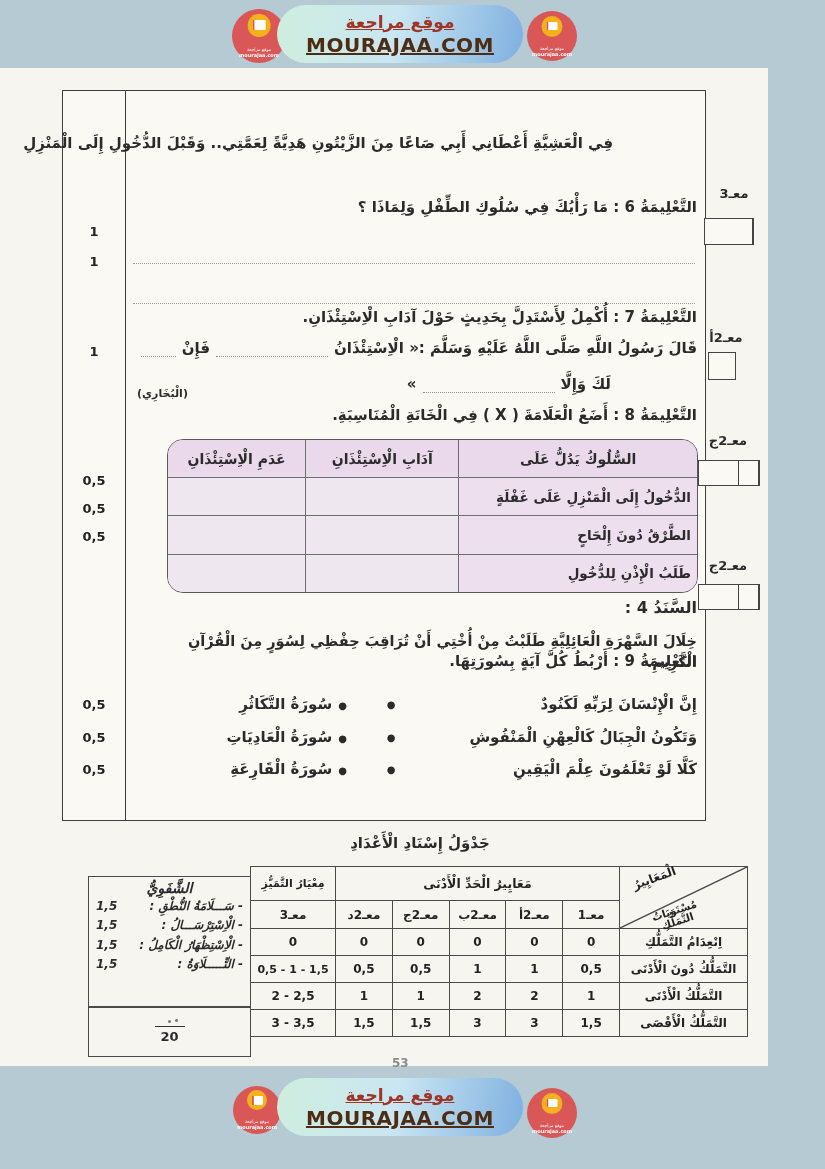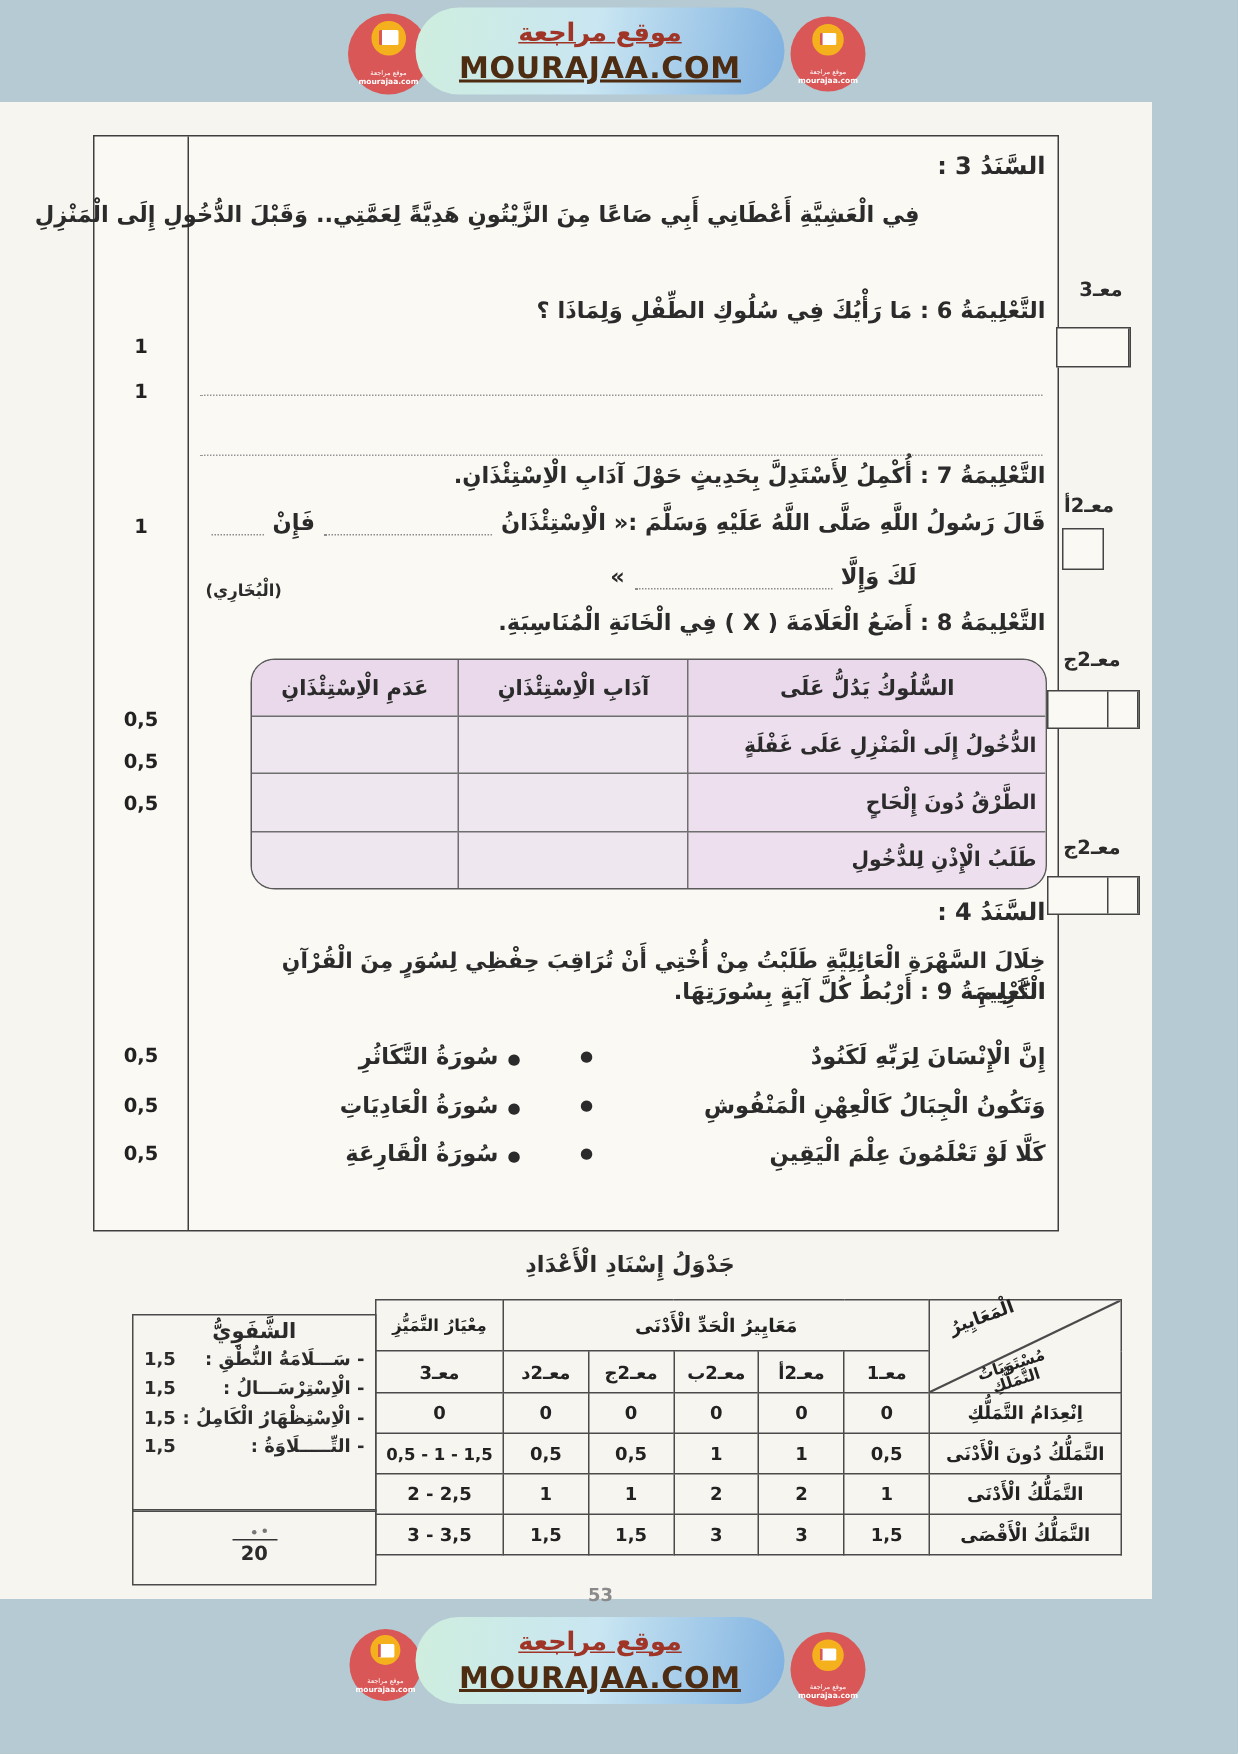--- a/index.html
+++ b/index.html
@@ -67,21 +67,21 @@
           table-layout:fixed;font-size:12px;}
   .gtable td{border:1.3px solid #4a4a4a;text-align:center;padding:1px 2px;font-weight:600;color:#222;}
   .gtable .ghead{font-weight:700;font-size:12.5px;}
   .g-label{font-size:12px;text-align:center;}
   .corner{position:relative;padding:0;}
   .corner svg{position:absolute;inset:0;width:100%;height:100%;}
   .c-top{position:absolute;top:4px;left:12px;transform:rotate(-20deg);font-size:12px;font-weight:700;}
   .c-bot{position:absolute;bottom:1px;left:16px;width:80px;transform:rotate(-18deg);
          font-size:10.5px;font-weight:700;line-height:1.05;direction:rtl;}
   .oral{position:absolute;left:88px;top:876px;width:163px;height:132px;border:1.7px solid #4a4a4a;
-        direction:rtl;padding:3px 7px;}
+        direction:rtl;padding:3px 7px;font-style:italic;}
   .oral-title{text-align:center;font-weight:700;font-size:14px;margin-bottom:1px;}
   .oral-item{display:flex;justify-content:space-between;font-size:12px;font-weight:600;line-height:1.62;}
   .totalbox{position:absolute;left:88px;top:1006px;width:163px;height:51px;border:1.7px solid #4a4a4a;
             display:flex;align-items:center;justify-content:center;}
   .frac{display:flex;flex-direction:column;align-items:center;}
   .frac-dots{width:3px;height:3px;border-radius:50%;background:#777;box-shadow:7px -1px 0 #777;margin-bottom:2px;}
   .frac-bar{width:30px;border-top:1.7px solid #333;margin:1px 0 2px 0;}
   .frac-den{font-size:13px;font-weight:700;}
   .pagenum{position:absolute;left:392px;top:1056px;font-size:12px;color:#8a8a8a;font-weight:600;}
 </style>
@@ -118,21 +118,20 @@
     <span class="score" style="top:163px">1</span>
     <span class="score" style="top:253px">1</span>
     <span class="score" style="top:382px">0,5</span>
     <span class="score" style="top:410px">0,5</span>
     <span class="score" style="top:438px">0,5</span>
     <span class="score" style="top:606px">0,5</span>
     <span class="score" style="top:639px">0,5</span>
     <span class="score" style="top:671px">0,5</span>
 
     <div class="content">
-      <div class="cb ttl" style="top:8px">السَّنَدُ 3 :</div>
       <div class="cb" style="top:42px;right:88px;left:4px;white-space:nowrap">فِي الْعَشِيَّةِ أَعْطَانِي أَبِي صَاعًا مِنَ الزَّيْتُونِ هَدِيَّةً لِعَمَّتِي.. وَقَبْلَ الدُّخُولِ إِلَى الْمَنْزِلِ</div>
       <div class="cb" style="top:106px">التَّعْلِيمَةُ 6 : مَا رَأْيُكَ فِي سُلُوكِ الطِّفْلِ وَلِمَاذَا ؟</div>
 
       <div class="dotline" style="top:172px"></div>
       <div class="dotline" style="top:212px"></div>
 
       <div class="cb" style="top:216px">التَّعْلِيمَةُ 7 : أُكْمِلُ لِأَسْتَدِلَّ بِحَدِيثٍ حَوْلَ آدَابِ الْاِسْتِئْذَانِ.</div>
 
       <div class="hrow" style="top:248px">
         <span>قَالَ رَسُولُ اللَّهِ صَلَّى اللَّهُ عَلَيْهِ وَسَلَّمَ :« الْاِسْتِئْذَانُ</span>

